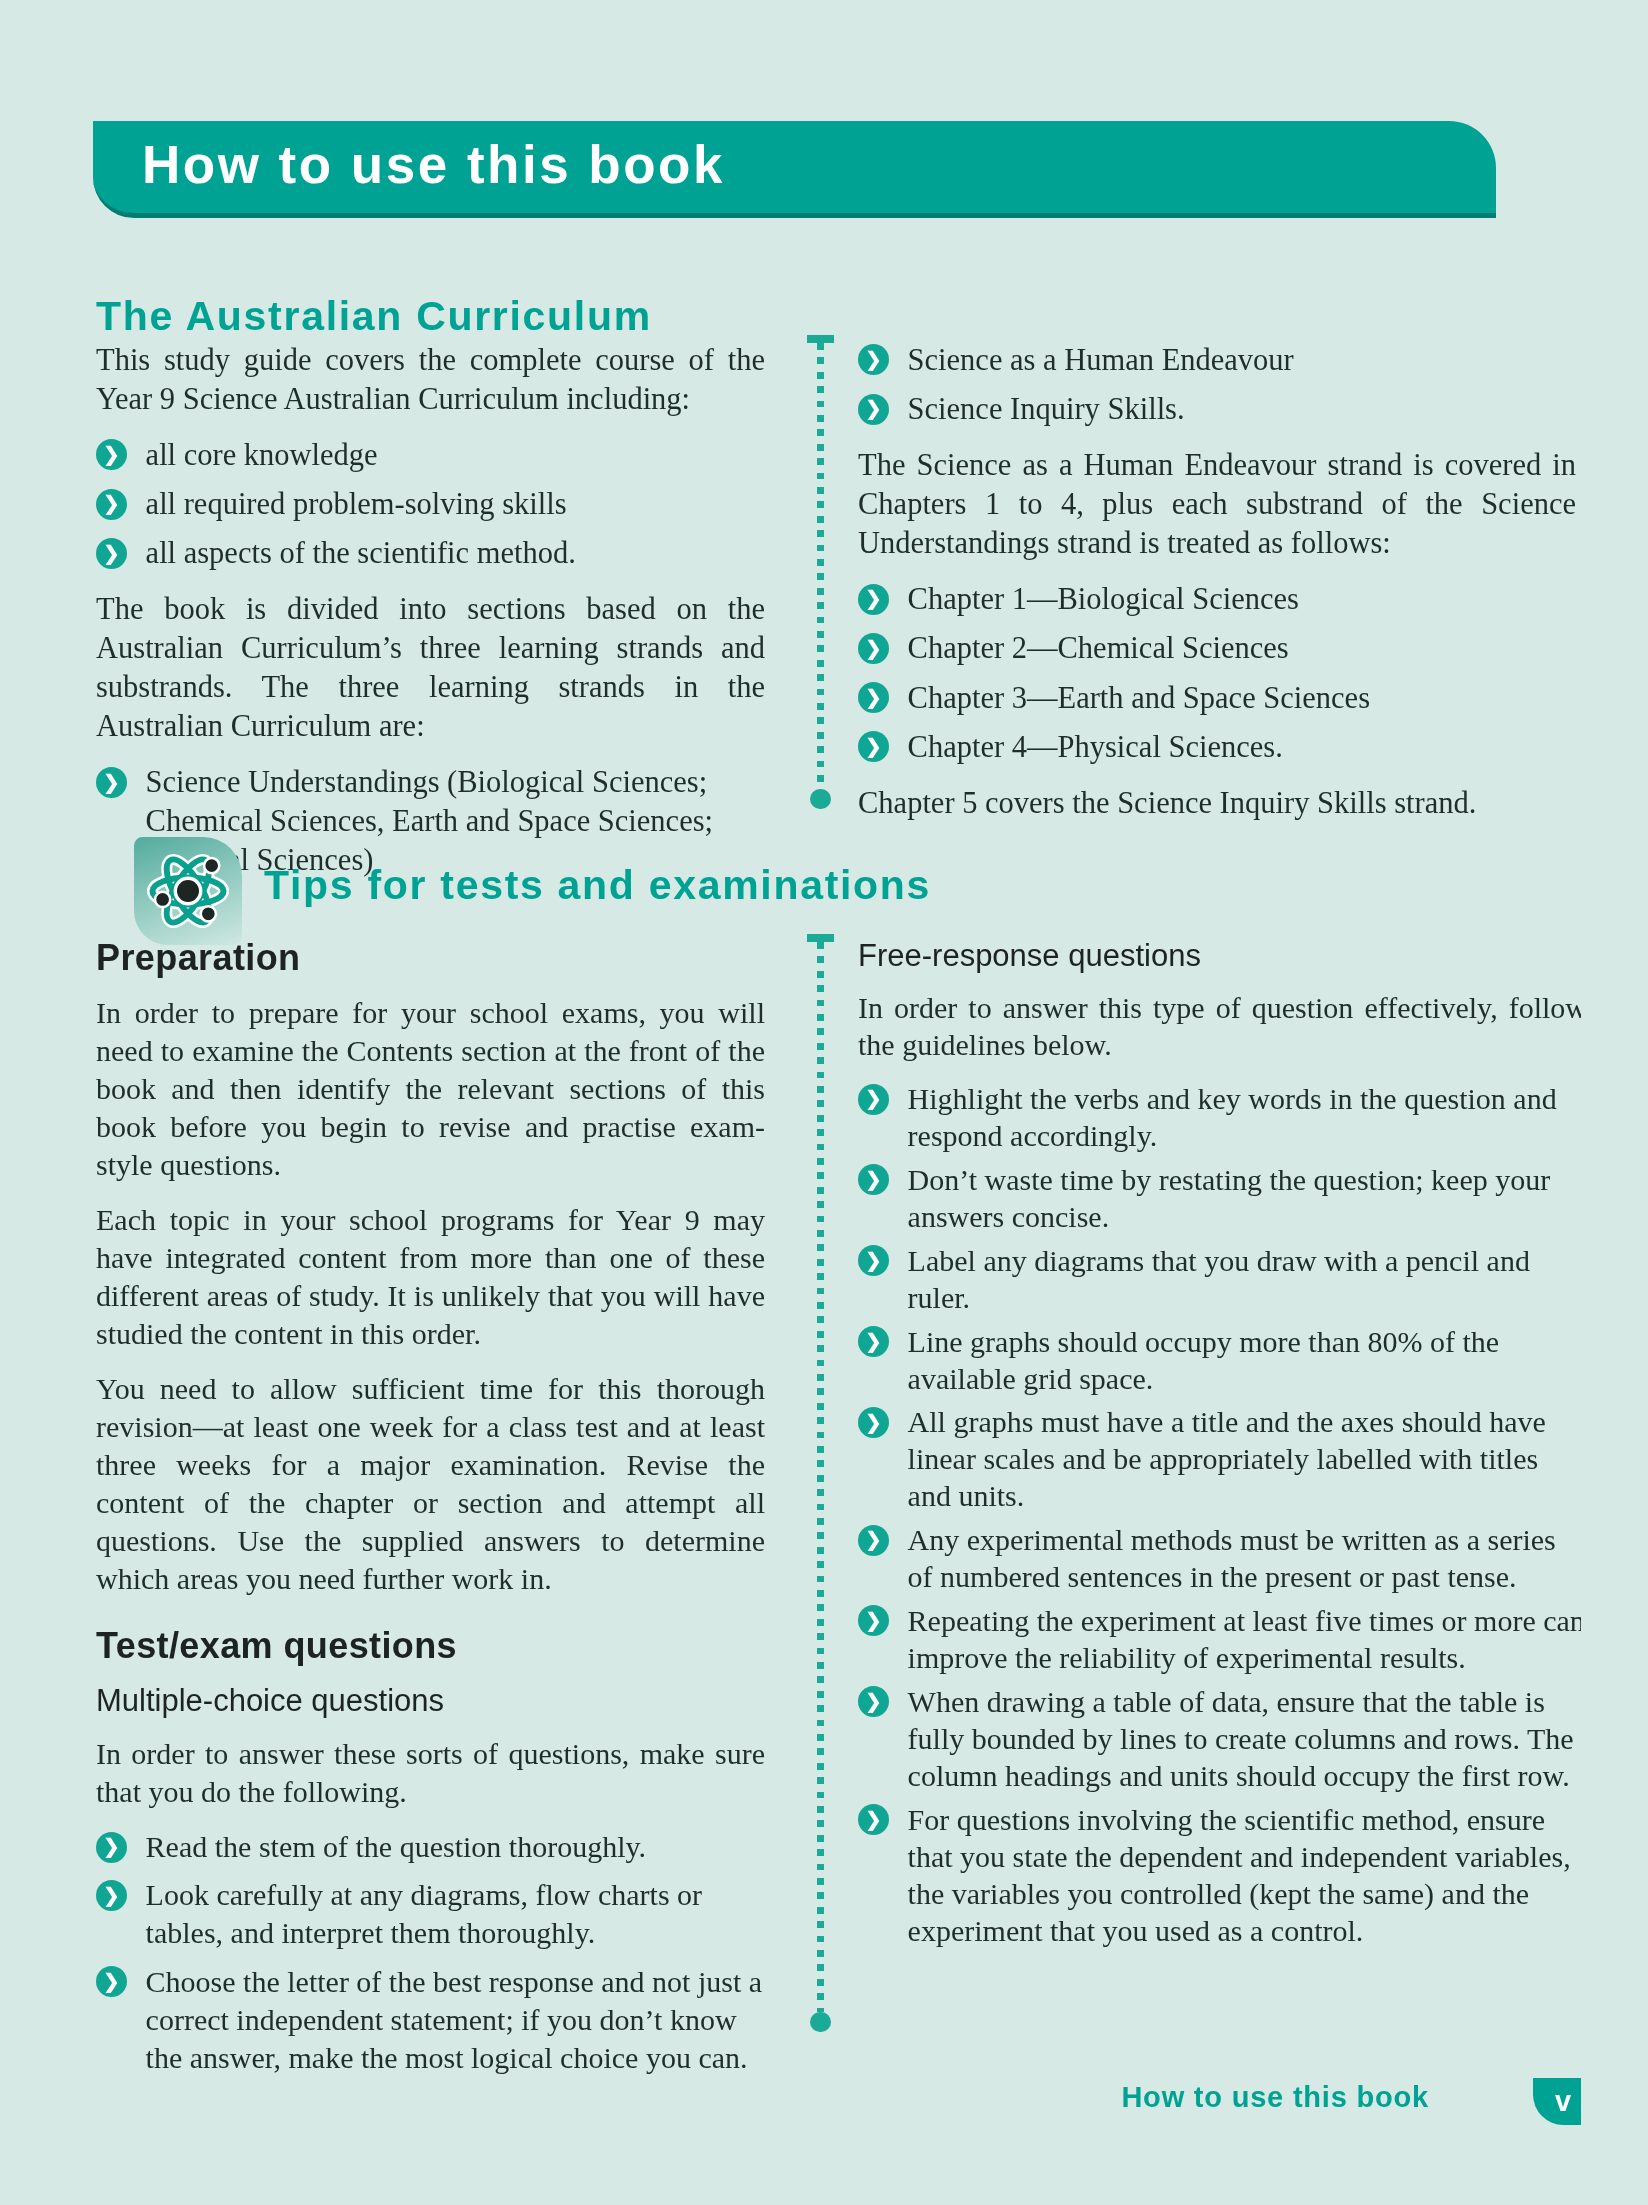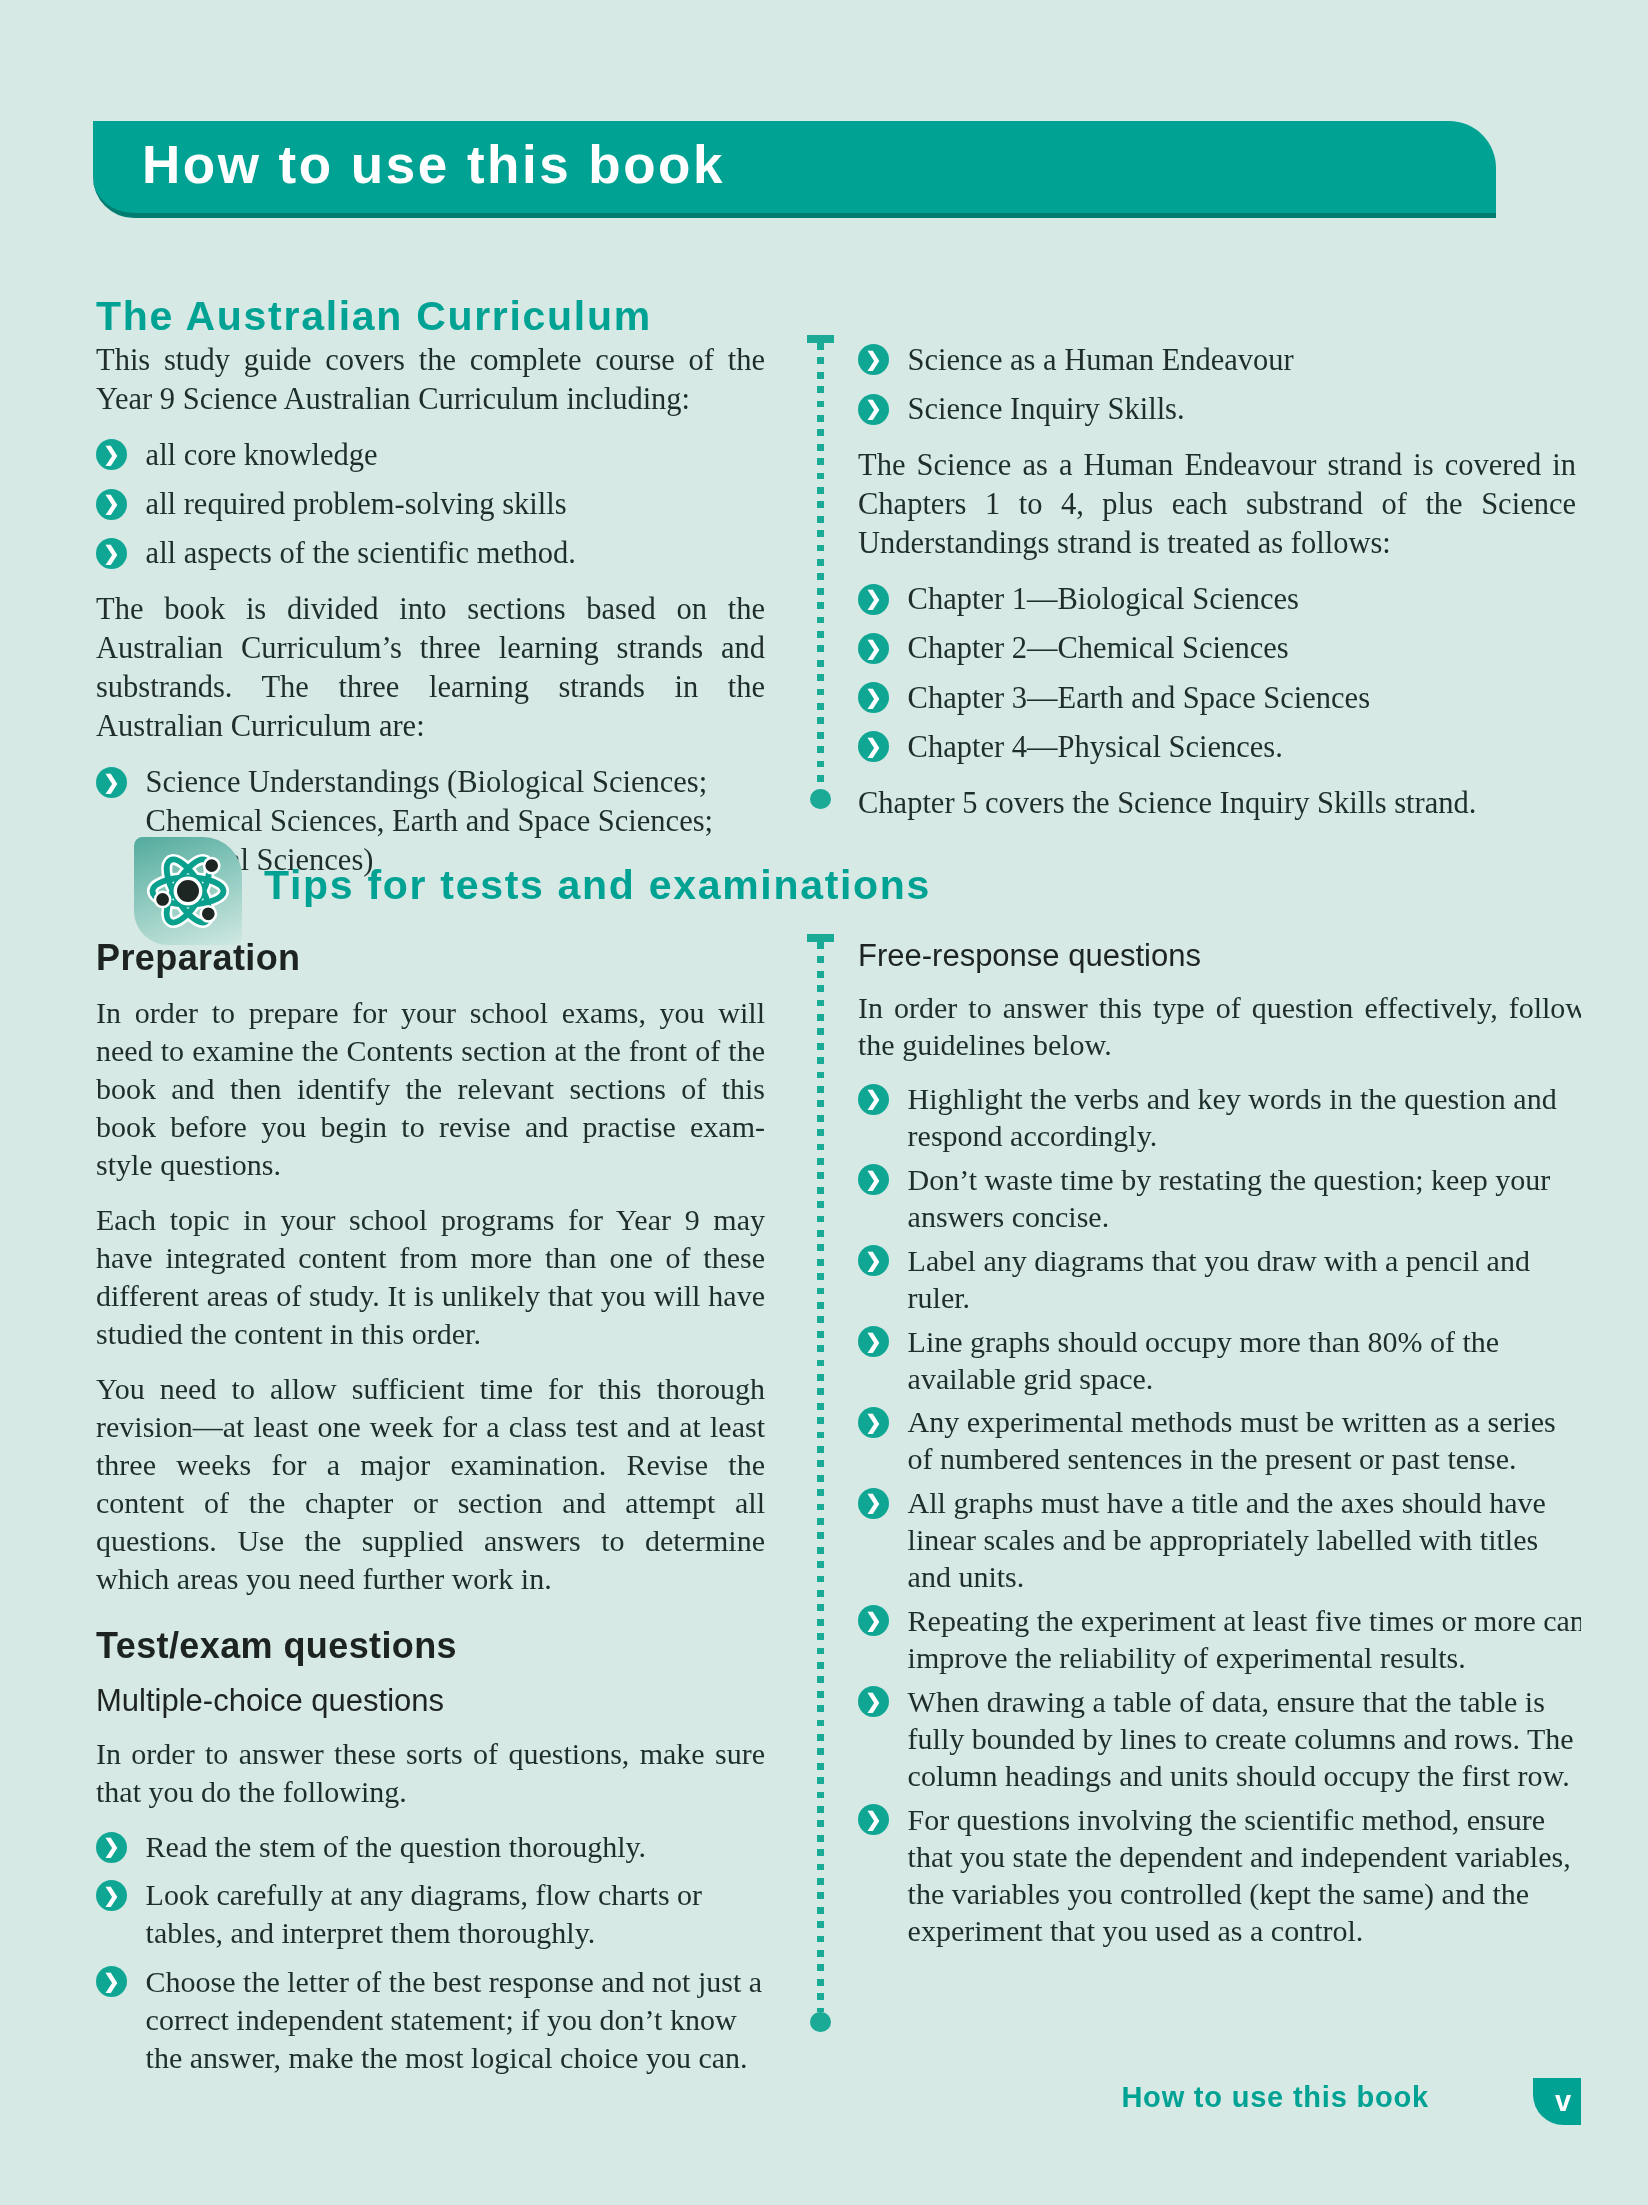--- a/index.html
+++ b/index.html
@@ -211,25 +211,25 @@
       <li>
           <span class="bullet"></span>
           <span class="li-text">Label any diagrams that you draw with a pencil and ruler.</span>
         </li>
       <li>
           <span class="bullet"></span>
           <span class="li-text">Line graphs should occupy more than 80% of the available grid space.</span>
         </li>
       <li>
           <span class="bullet"></span>
+          <span class="li-text">All graphs must have a title and the axes should have linear scales and be appropriately labelled with titles and units.</span>
+        </li>
+      <li>
+          <span class="bullet"></span>
           <span class="li-text">Any experimental methods must be written as a series of numbered sentences in the present or past tense.</span>
-        </li>
-      <li>
-          <span class="bullet"></span>
-          <span class="li-text">All graphs must have a title and the axes should have linear scales and be appropriately labelled with titles and units.</span>
         </li>
       <li>
           <span class="bullet"></span>
           <span class="li-text">Repeating the experiment at least five times or more can improve the reliability of experimental results.</span>
         </li>
       <li>
           <span class="bullet"></span>
           <span class="li-text">When drawing a table of data, ensure that the table is fully bounded by lines to create columns and rows. The column headings and units should occupy the first row.</span>
         </li>
       <li>

